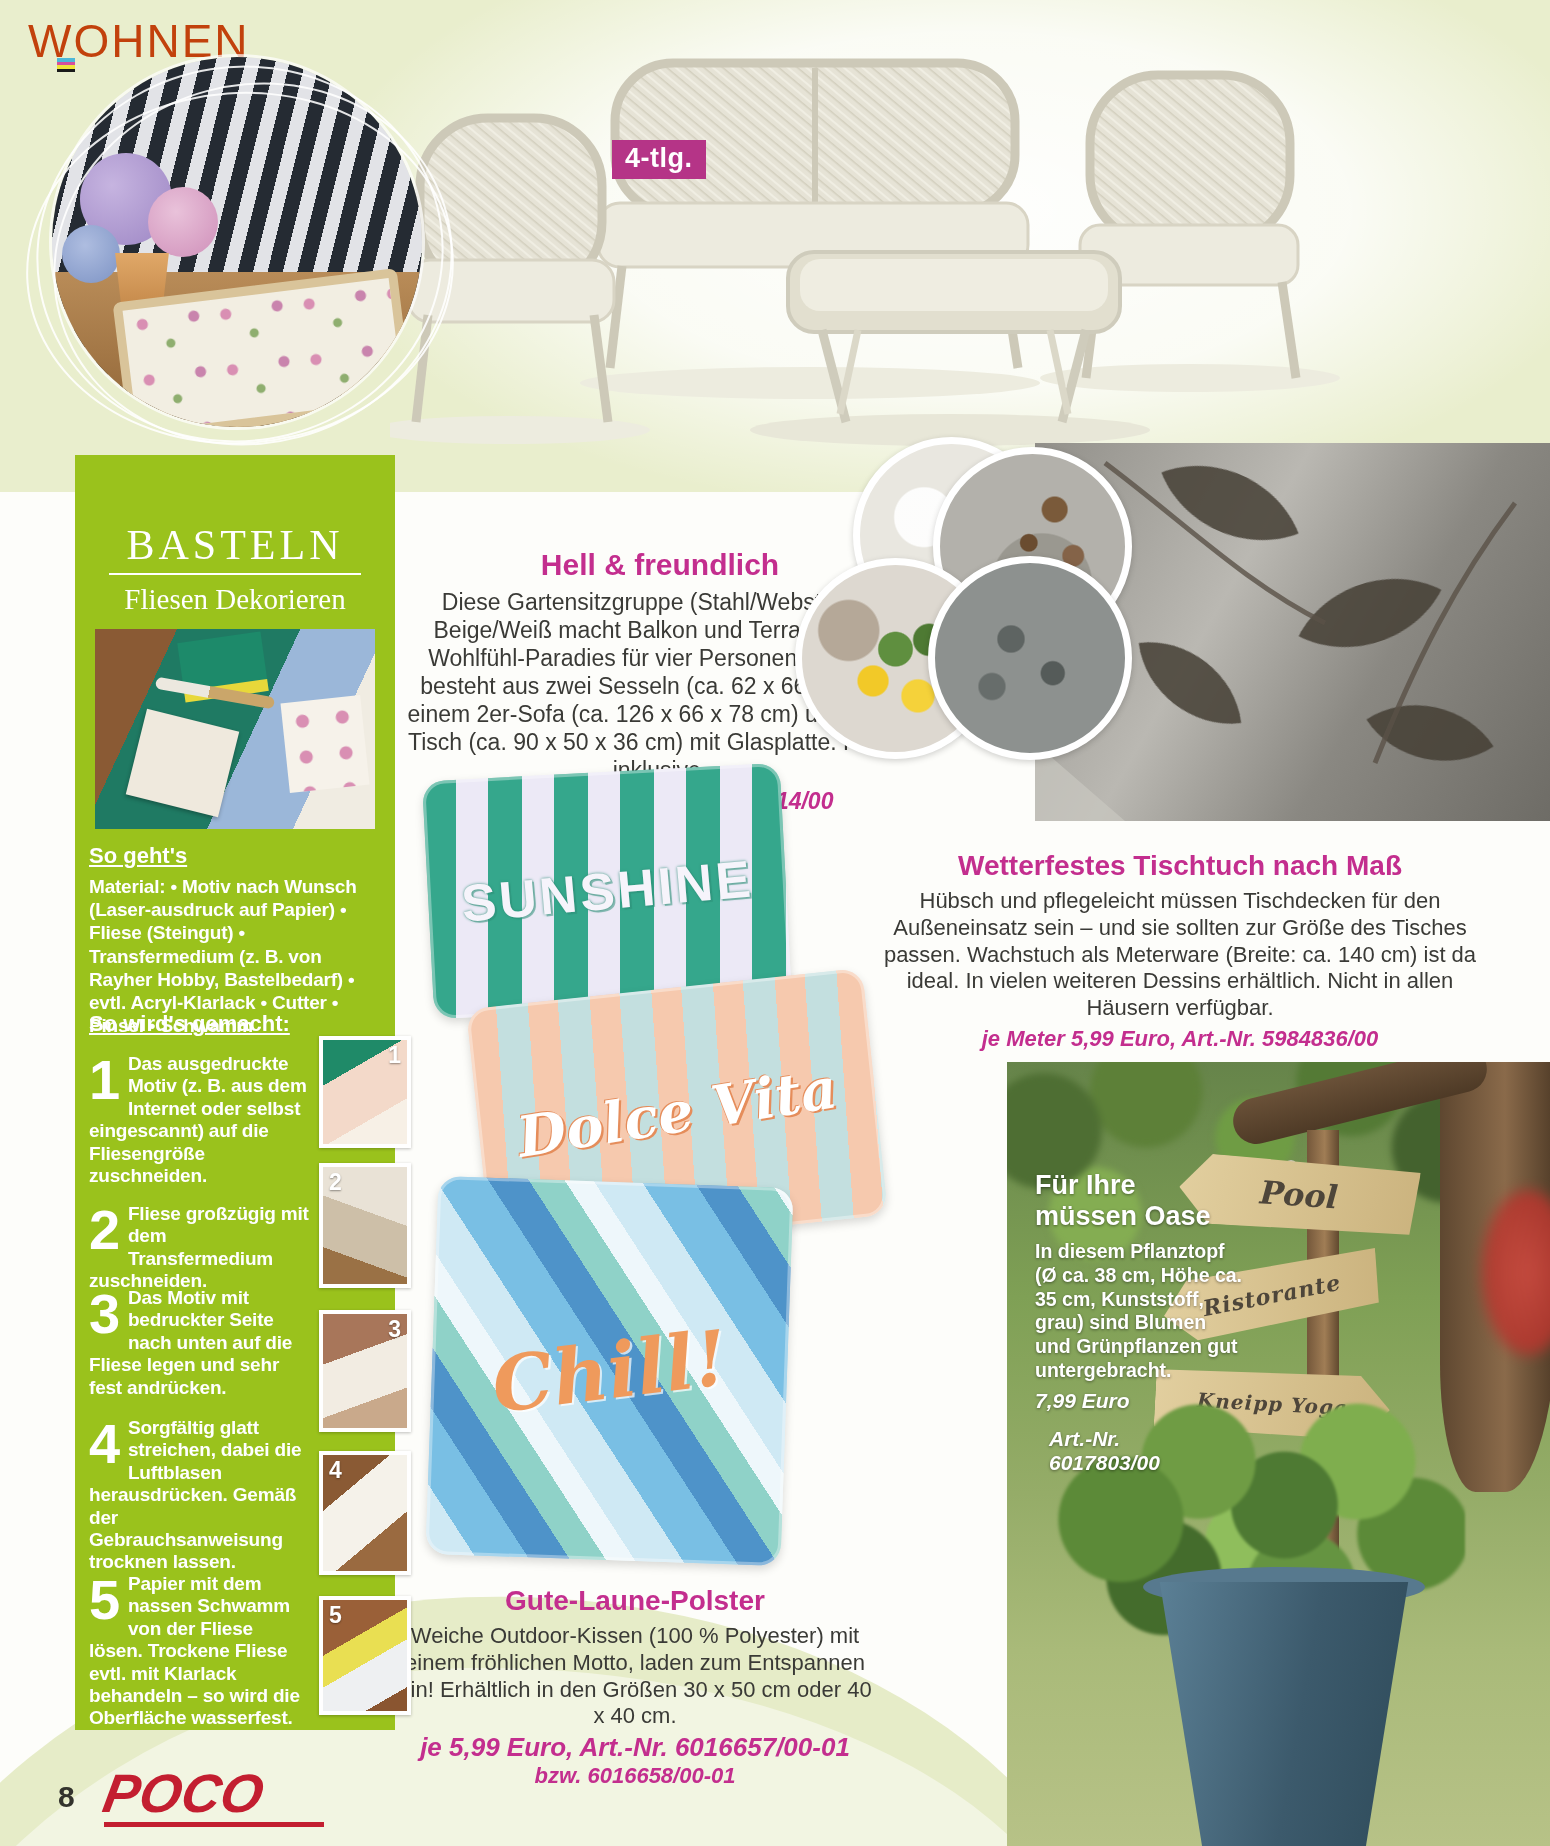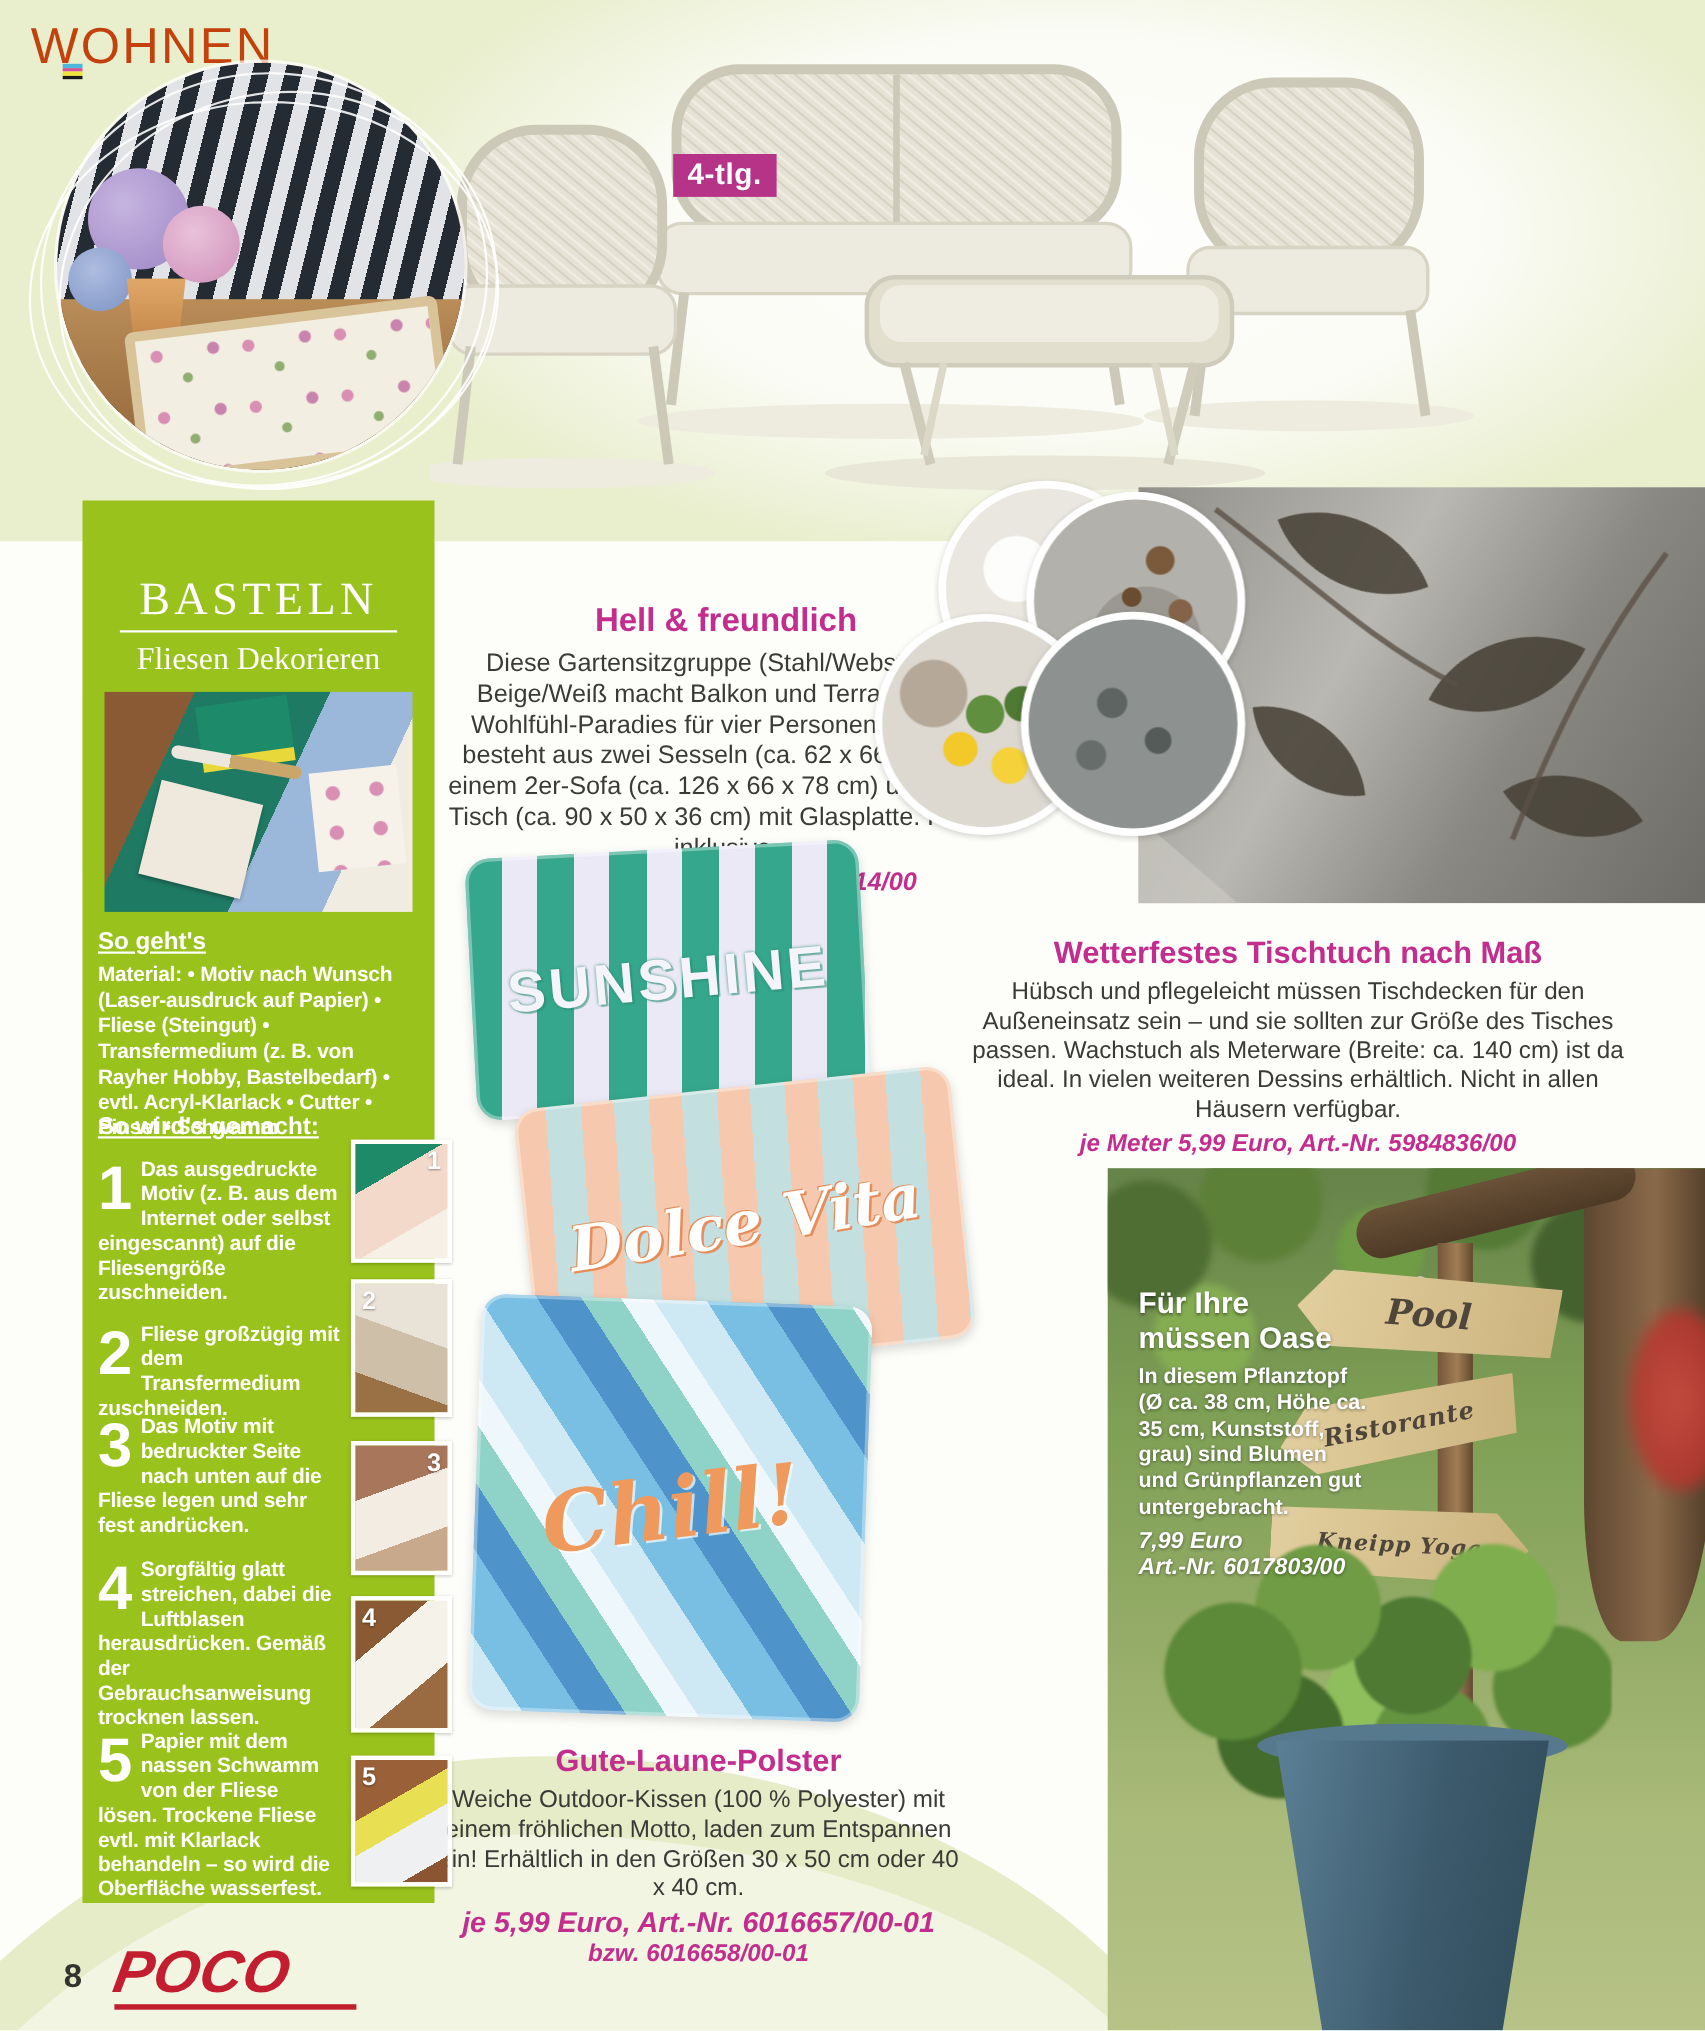--- a/index.html
+++ b/index.html
@@ -173,21 +173,21 @@
       radial-gradient(circle at 48% 62%,#8fbe5c 0 12%,transparent 13%);}
   .g-potrim{left:136px;top:505px;width:282px;height:40px;border-radius:50%;background:#57798e;}
   .g-pot{left:142px;top:520px;width:270px;height:270px;clip-path:polygon(4% 0,96% 0,80% 100%,20% 100%);
       background:linear-gradient(100deg,#5d8298,#3c5a6c 55%,#2e4a59);}
   .g-red{right:-24px;top:128px;width:92px;height:165px;border-radius:50%;filter:blur(7px);opacity:.85;
       background:radial-gradient(#d2483f,#a82c24);}
   .oase{left:28px;top:108px;width:208px;color:#fff;text-shadow:0 1px 3px rgba(0,0,0,.45);}
   .oase-title{font-size:27px;font-weight:bold;line-height:1.15;margin:0;}
   .oase-desc{font-size:19.5px;font-weight:bold;line-height:1.22;margin:8px 0 0;}
   .oase-price{font-size:21px;font-weight:bold;font-style:italic;margin:6px 0 0;}
-  .oase-art{font-size:21px;font-weight:bold;font-style:italic;margin:0;}
+  .oase-art{font-size:21px;font-weight:bold;font-style:italic;margin:14px;}
 
   
   .pageno{left:58px;top:1780px;font-size:30px;font-weight:bold;color:#33332d;}
   .poco{left:104px;top:1766px;}
   .poco-text{display:inline-block;transform:skewX(-10deg);font-weight:900;font-style:italic;
       font-size:54px;color:#c31e30;letter-spacing:0;line-height:1;}
   .poco-underline{height:5px;background:#c31e30;width:220px;margin-top:2px;}
 </style>
 </head>
 <body>

